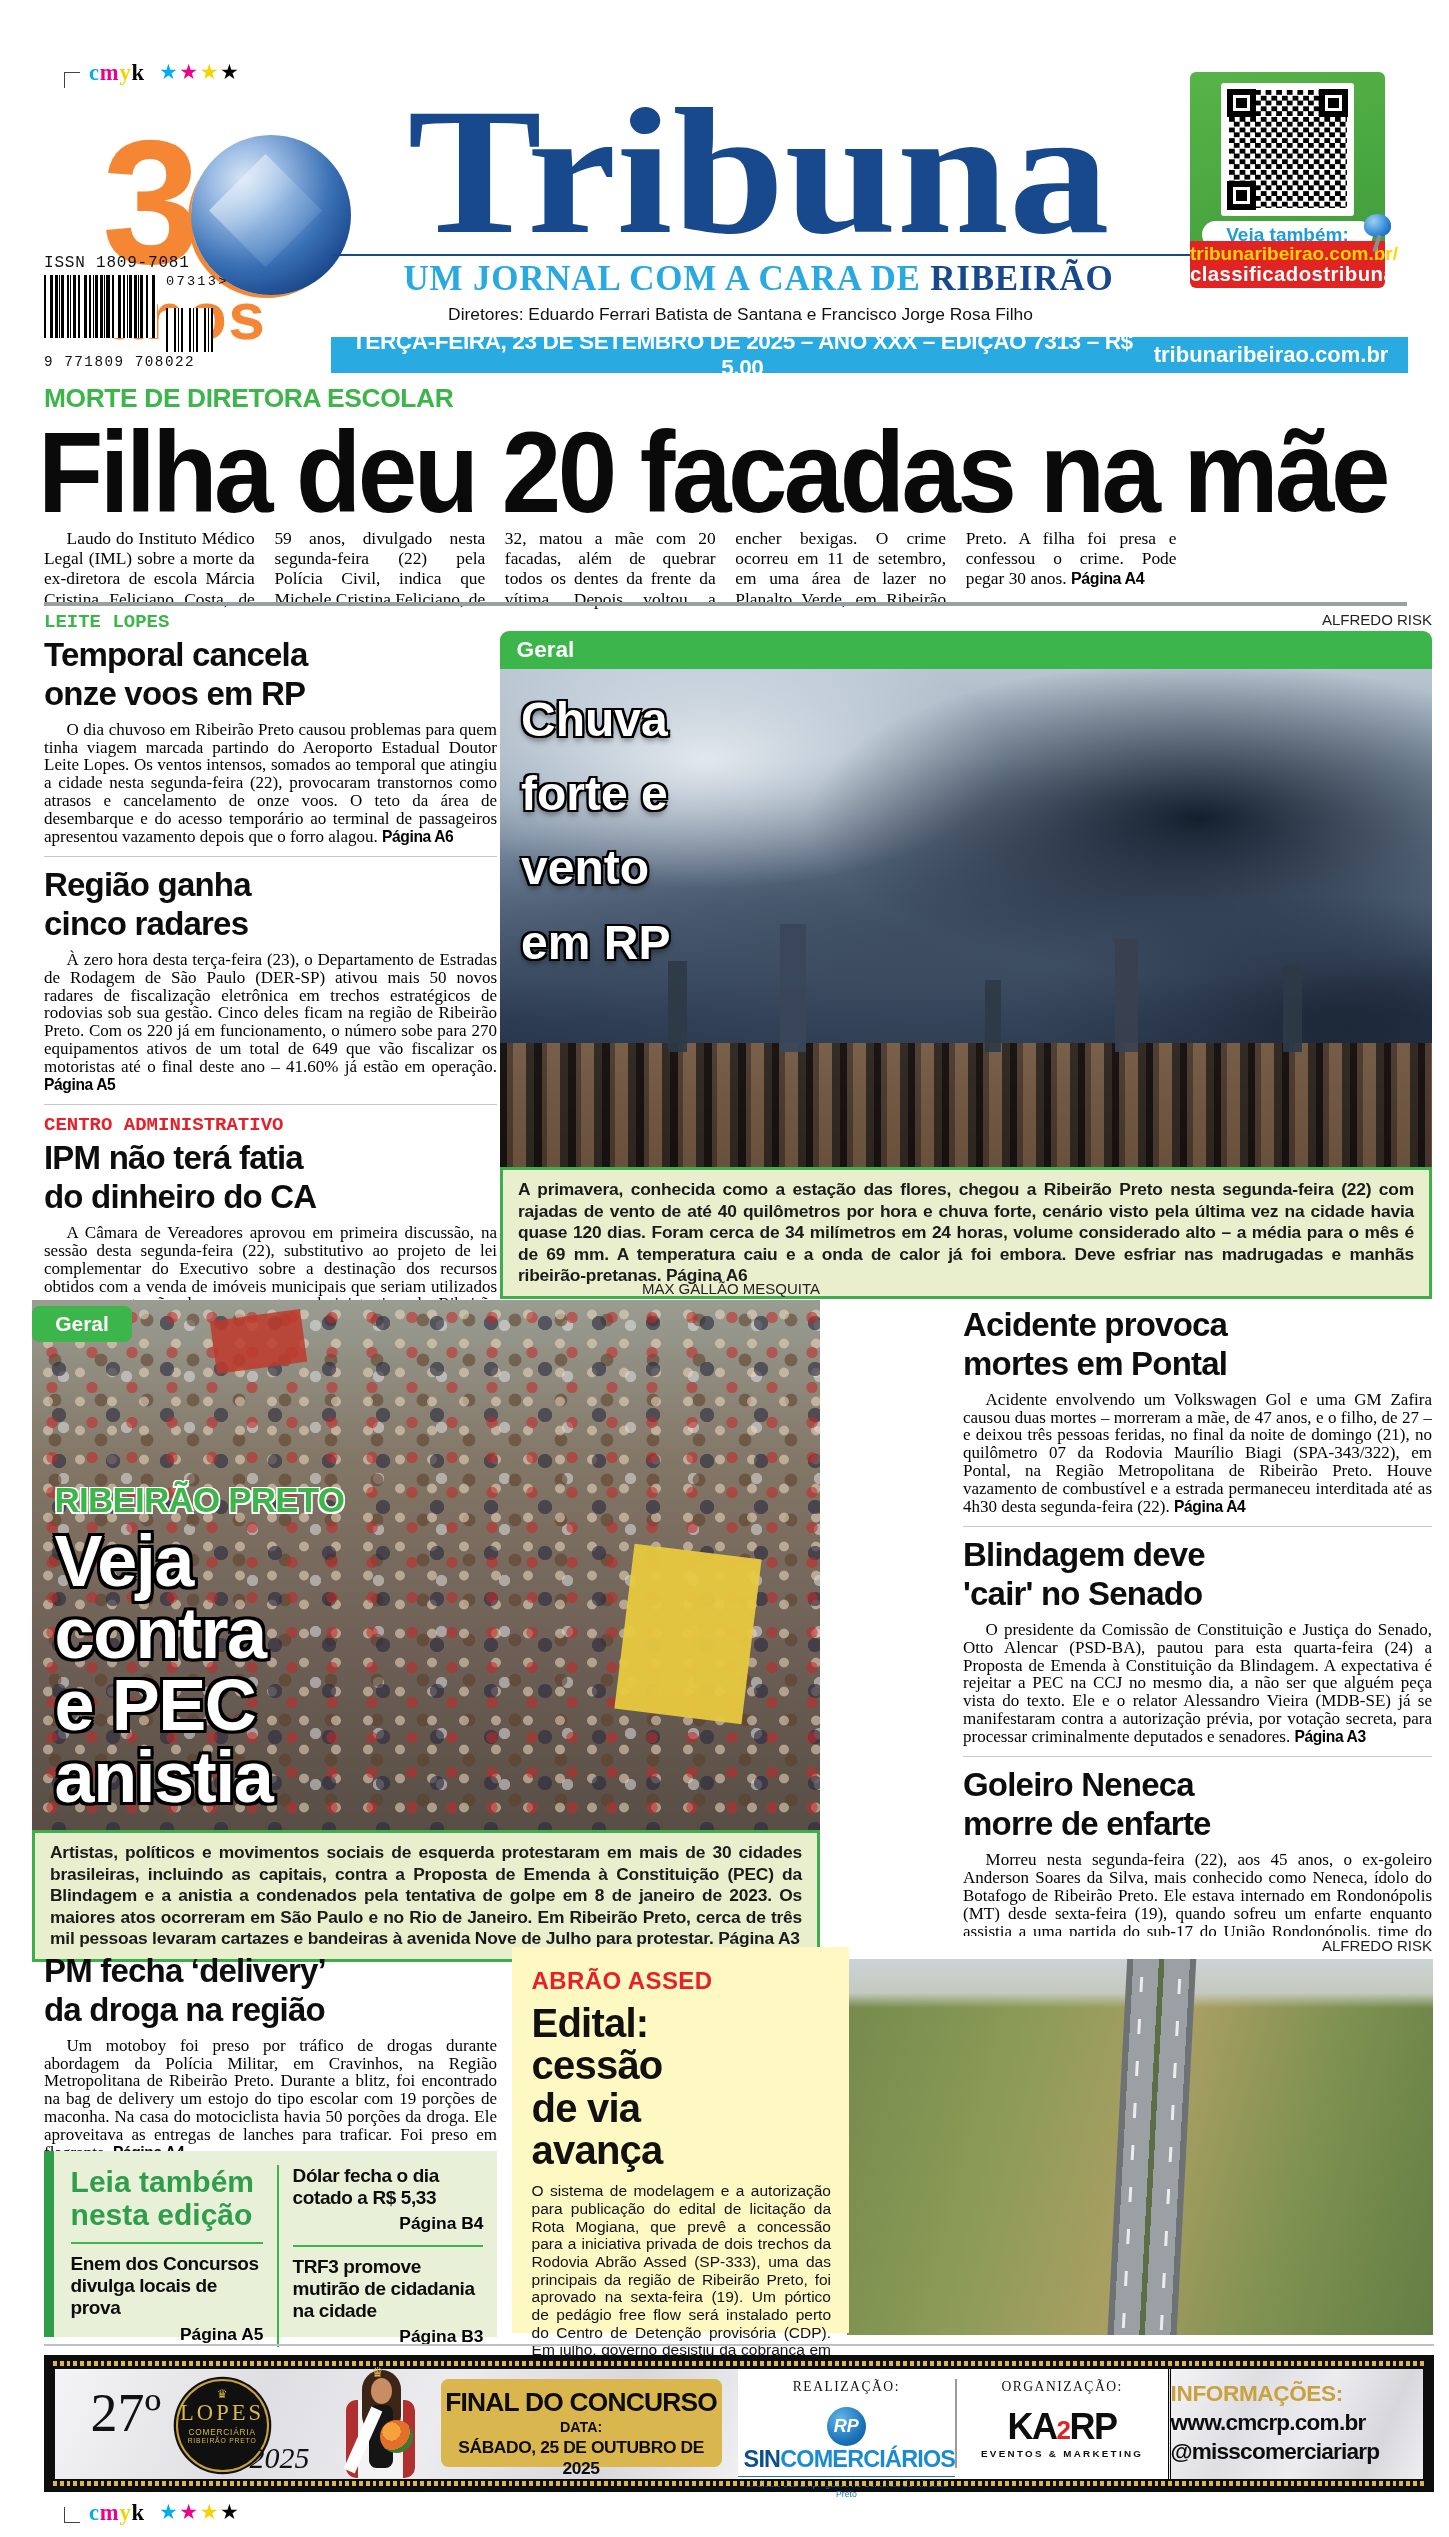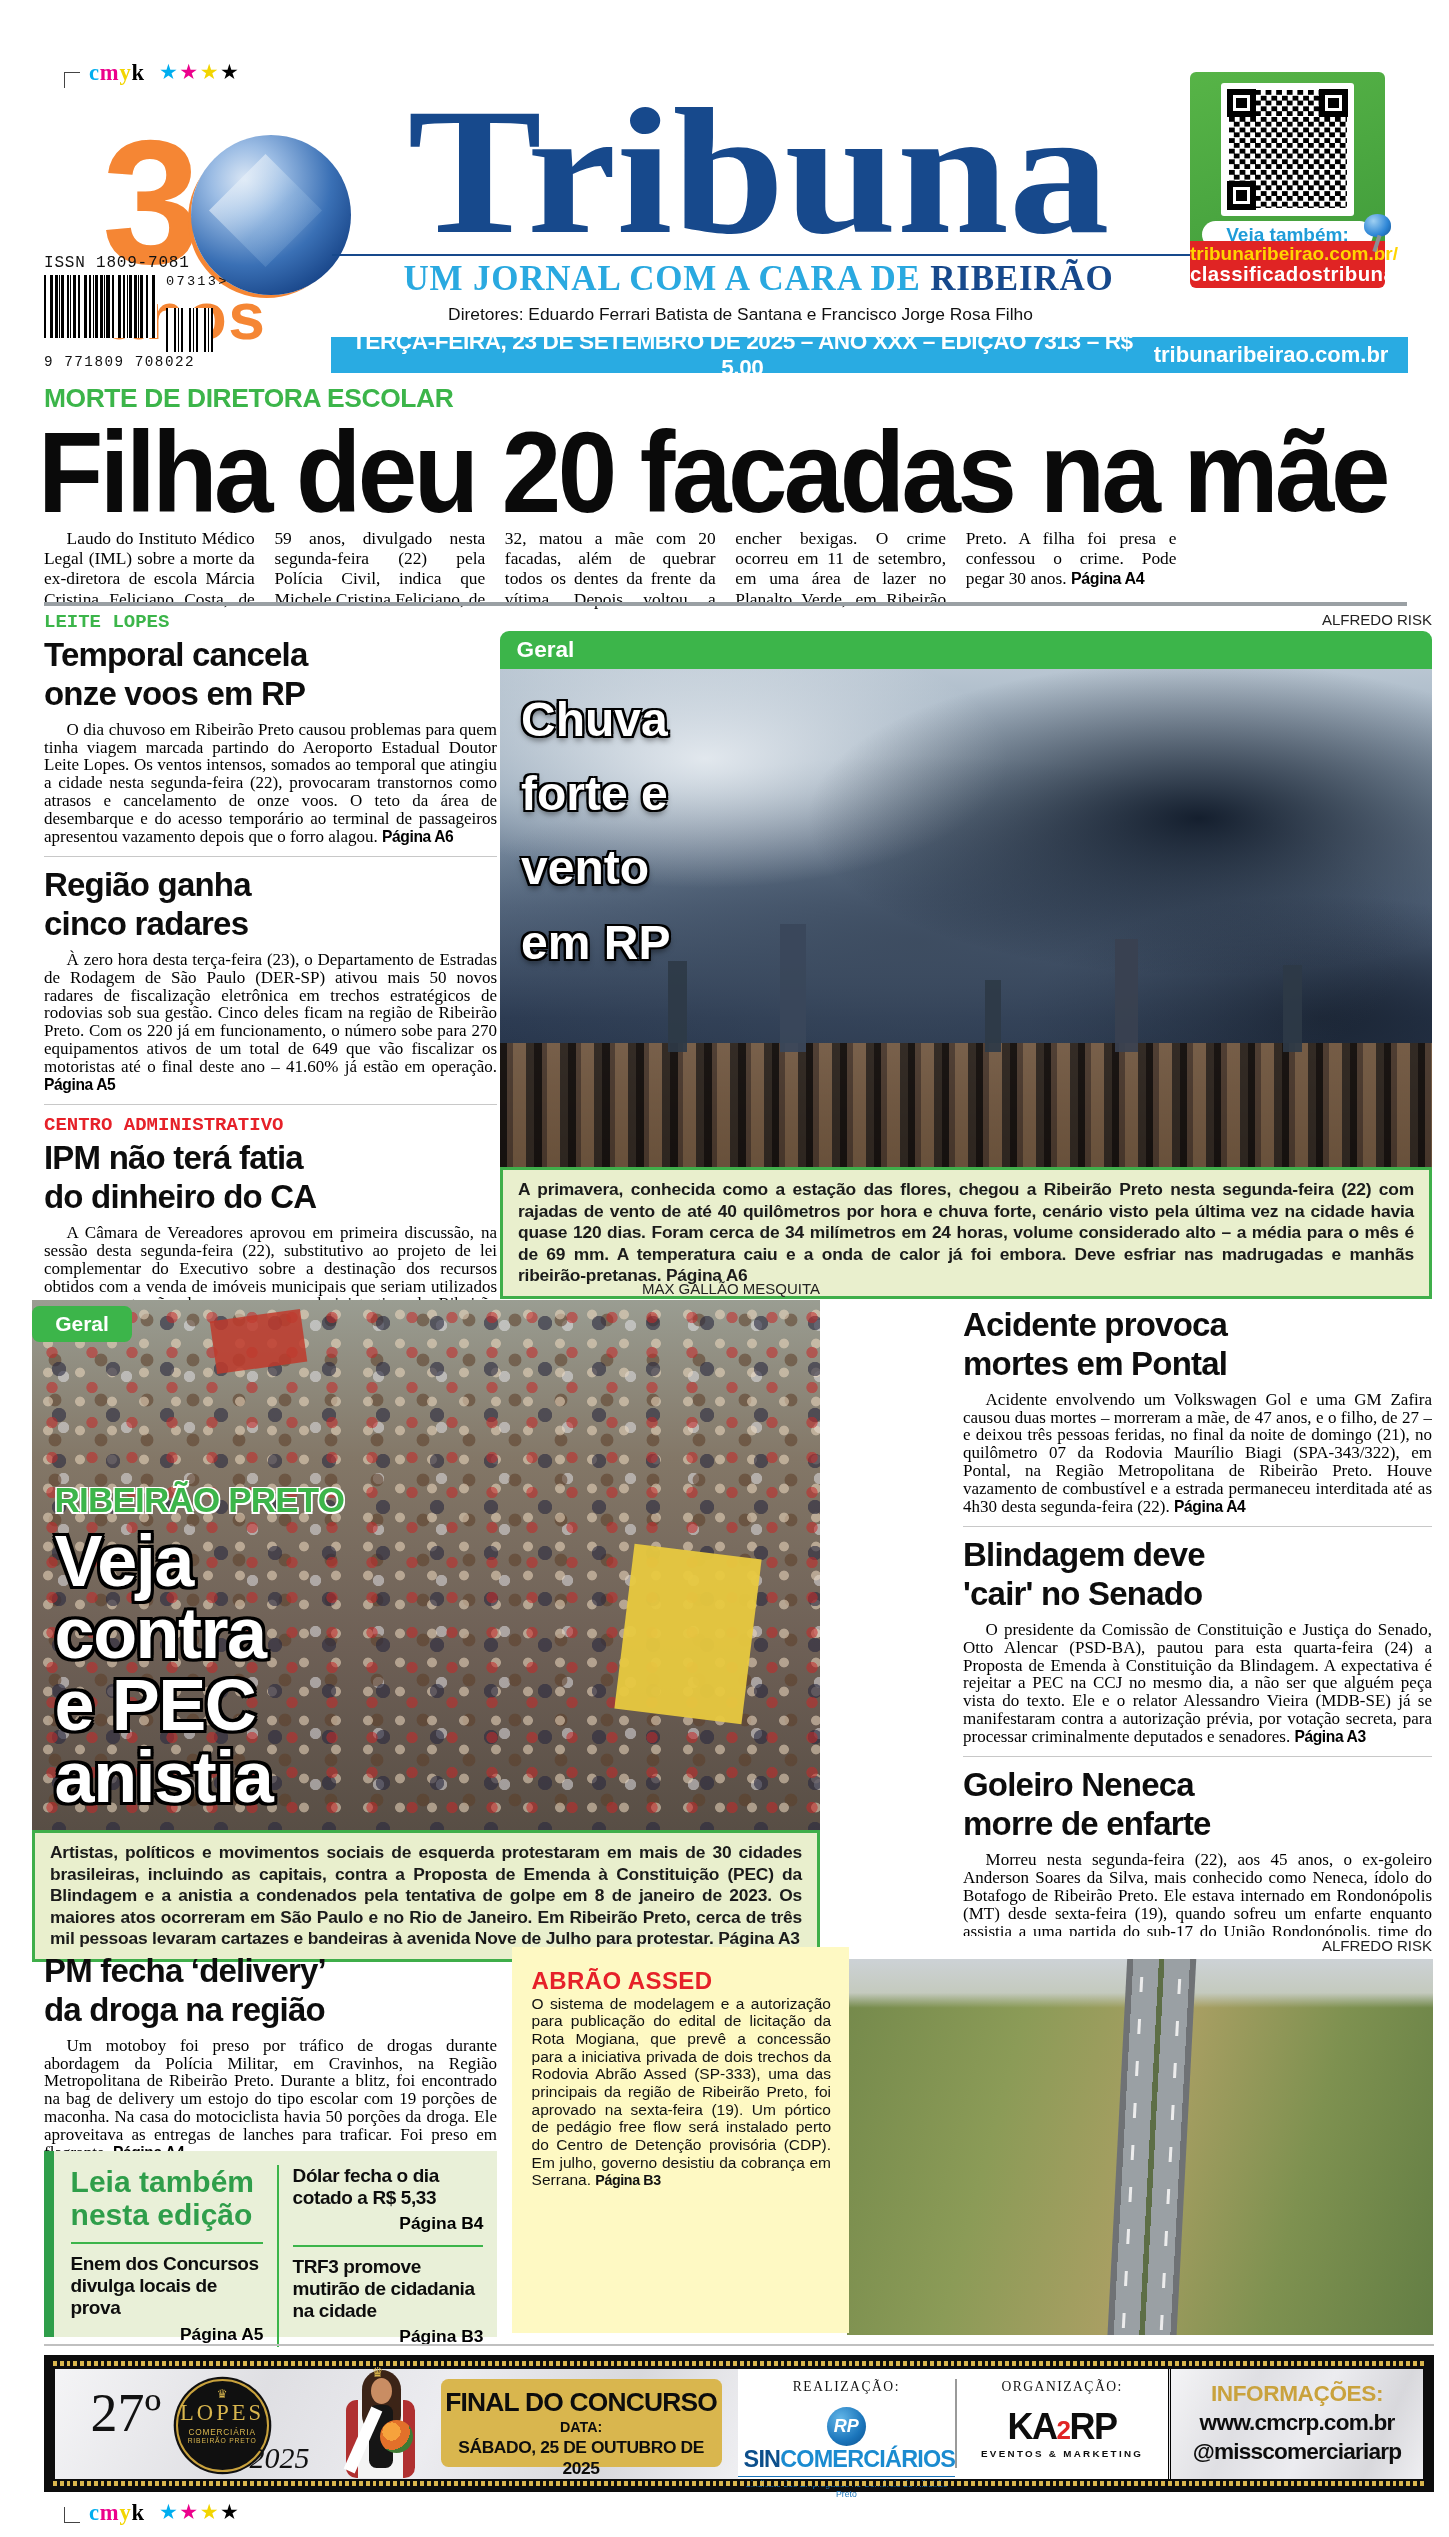--- a/index.html
+++ b/index.html
@@ -204,21 +204,21 @@
   #sinco .rp{display:inline-block;vertical-align:middle;width:39px;height:39px;border-radius:50%;
      background:radial-gradient(circle at 35% 30%,#63b6e8,#1b75bb 60%,#0d4f8b);color:#fff;font-weight:700;
      font-size:18px;line-height:39px;font-style:italic;}
   #sinco .nm{display:inline-block;vertical-align:middle;margin-left:6px;font-weight:700;font-size:23.4px;letter-spacing:-0.8px;}
   #sinco .nm .a{color:#0d4f8b}#sinco .nm .b{color:#1b8bd0}
   #sinco .sub{font-size:8.7px;color:#1b75bb;margin-top:3px;border-top:1.5px solid #1b75bb;display:inline-block;padding-top:1.5px;}
   #karp{margin-top:10.6px;font-weight:700;color:#0d0d0d;}
   #karp .big{font-size:36px;letter-spacing:-1.5px;}
   #karp .two{color:#e02424;font-size:26px;}
   #karp .sub{display:block;font-size:9.8px;letter-spacing:2.3px;margin-top:0;}
-  #panel3{flex:1;border-left:3px double #000;text-align:center;padding-top:12px;}
+  #panel3{flex:1;border-left:3px double #000;text-align:left;padding-top:12px;}
   #panel3 .inf{color:#c9a23d;font-weight:700;font-size:22.6px;letter-spacing:-0.4px;display:block;}
   #panel3 .site,#panel3 .soc{color:#0d0d0d;font-weight:700;font-size:22.6px;letter-spacing:-0.8px;display:block;margin-top:3px;}
 </style>
 </head>
 <body>
 
 <div id="page">
 
   <div class="abs" style="left:64px;top:72px;">
       <div class="cropmark top"></div>
@@ -373,20 +373,26 @@
       <div class="item">Dólar fecha o dia cotado a R$ 5,33</div>
       <div class="pg">Página B4</div>
       <hr class="grule">
       <div class="item">TRF3 promove mutirão de cidadania na cidade</div>
       <div class="pg">Página B3</div>
     </div>
   </div>
 
   <div class="abs" id="edital">
     <div class="kick kicker-red">ABRÃO ASSED</div>
+    <h2>
+      <span>Edital:</span>
+      <span>cessão</span>
+      <span>de via</span>
+      <span>avança</span>
+    </h2>
     <p><span>O sistema de modelagem e a autorização para publicação do edital de licitação da Rota Mogiana, que prevê a concessão para a iniciativa privada de dois trechos da Rodovia Abrão Assed (SP-333), uma das principais da região de Ribeirão Preto, foi aprovado na sexta-feira (19). Um pórtico de pedágio free flow será instalado perto do Centro de Detenção provisória (CDP). Em julho, governo desistiu da cobrança em Serrana.</span> <b class="pref">Página B3</b></p>
   </div>
 
   <div class="abs" id="pre-banner-rule"></div>
 
   <div class="abs" id="banner">
     <div class="row">
       <div id="panel1" class="marble">
         <div id="p1logo">
           <span class="n27">27º</span>

